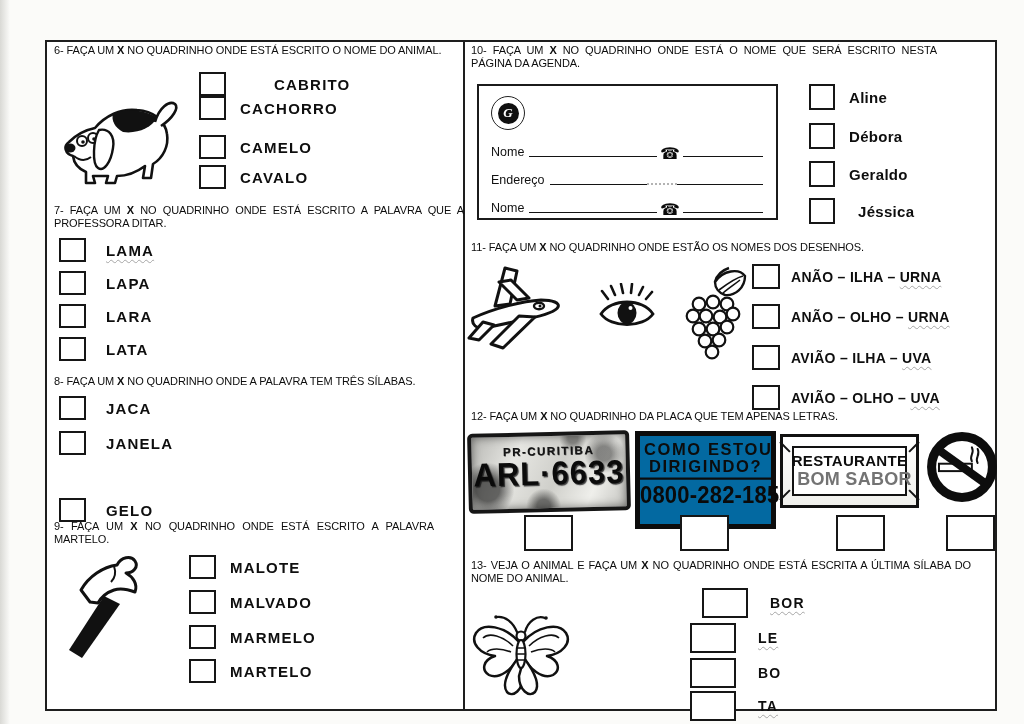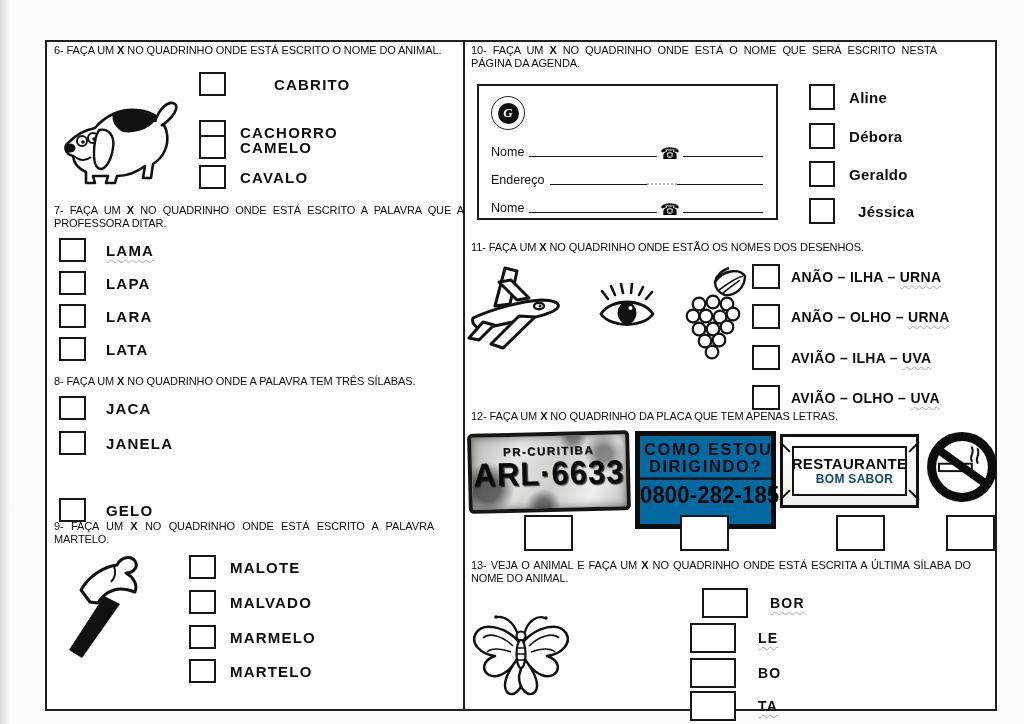--- a/index.html
+++ b/index.html
@@ -62,21 +62,21 @@
   
   .sign-driving{border:5px solid #0c0c0c;background:#0369a1;text-align:center;padding:5px 4px 14px;}
   .sd-l1{font-weight:bold;font-size:16.5px;letter-spacing:1.6px;line-height:1.05;color:#0c0c0c;white-space:nowrap;}
   .sd-num{border-top:2.5px solid #0c0c0c;margin:3px -4px 0;font-weight:bold;font-size:22px;
     letter-spacing:0.2px;color:#0a0a0a;line-height:1.25;transform:scaleY(1.1);white-space:nowrap;}
   
   .plaque{border:3px solid #111;background:linear-gradient(#ffffff,#f0f0ec);}
   .plaque-inner{position:absolute;inset:9px;border:2.5px solid #111;background:#fff;
     display:flex;flex-direction:column;align-items:center;justify-content:center;line-height:1.15;}
   .pl-l1{font-weight:bold;font-size:15px;letter-spacing:0.3px;color:#0d0d0d;white-space:nowrap;}
-  .pl-l2{font-weight:bold;font-size:12px;letter-spacing:0.3px;color:#0c4a6e;white-space:nowrap;padding-left:10px;}
+  .pl-l2{font-weight:bold;font-size:18px;letter-spacing:0.3px;color:#737373;white-space:nowrap;padding-left:10px;}
   .pc{position:absolute;width:14px;height:2px;background:#111;}
   svg{display:block;}
 </style>
 </head>
 <body>
 
 <div class="page">
   <div class="divider"></div>
 
   <div class="qtitle" style="left:7px;top:2px;width:400px;">
@@ -95,21 +95,21 @@
       <path d="M44,46 C54,44 60,52 58,64 C56,78 49,88 43,84 C37,80 38,56 44,46 Z" fill="#fff" stroke="#111" stroke-width="2.4" stroke-linejoin="round"></path>
       <ellipse cx="15" cy="64" rx="5.5" ry="4.5" fill="#111"></ellipse>
       <path d="M19,72 C25,77 31,77 36,73" fill="none" stroke="#111" stroke-width="2"></path>
     </svg>
   </div>
 
   <div class="opt-row g14" style="left:152px;top:30px;gap:48px;">
     <span class="cb"></span>
     <span class="opt-label lbl-15">CABRITO</span>
   </div>
-  <div class="opt-row g14" style="left:152px;top:78px;">
+  <div class="opt-row g14" style="left:152px;top:54px;">
     <span class="cb"></span>
     <span class="opt-label lbl-15">CACHORRO</span>
   </div>
   <div class="opt-row g14" style="left:152px;top:93px;">
     <span class="cb"></span>
     <span class="opt-label lbl-15">CAMELO</span>
   </div>
   <div class="opt-row g14" style="left:152px;top:123px;">
     <span class="cb"></span>
     <span class="opt-label lbl-15">CAVALO</span>

